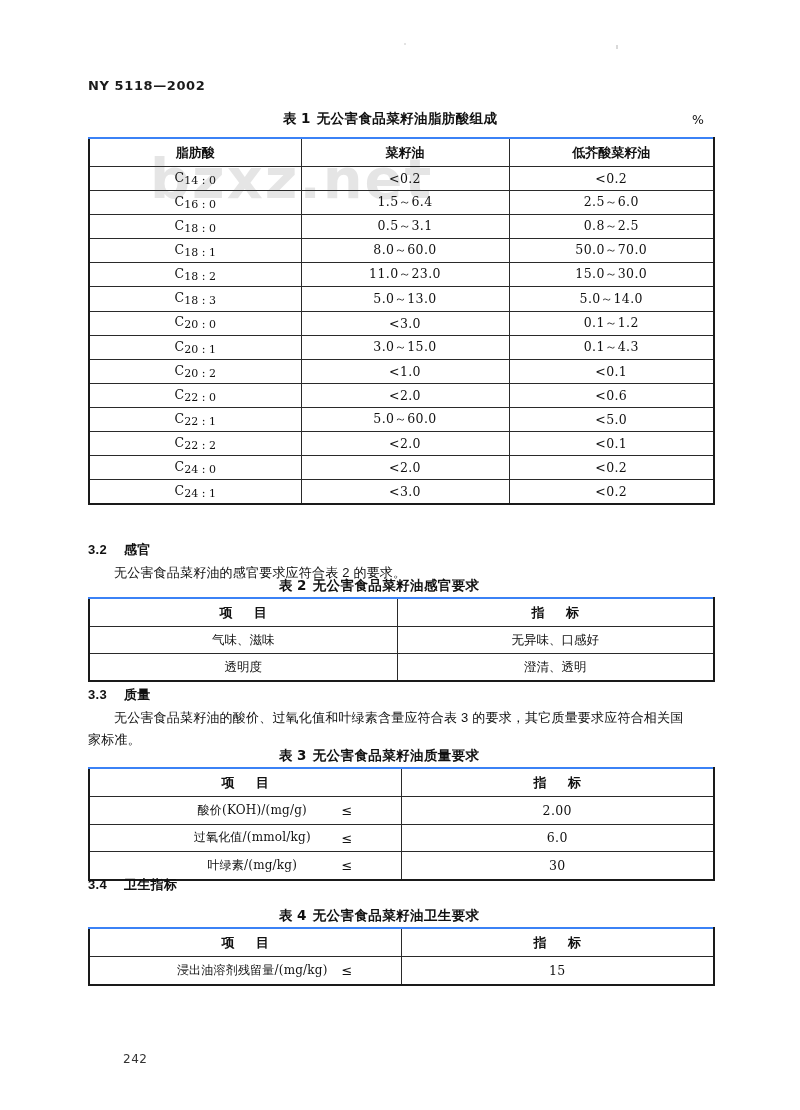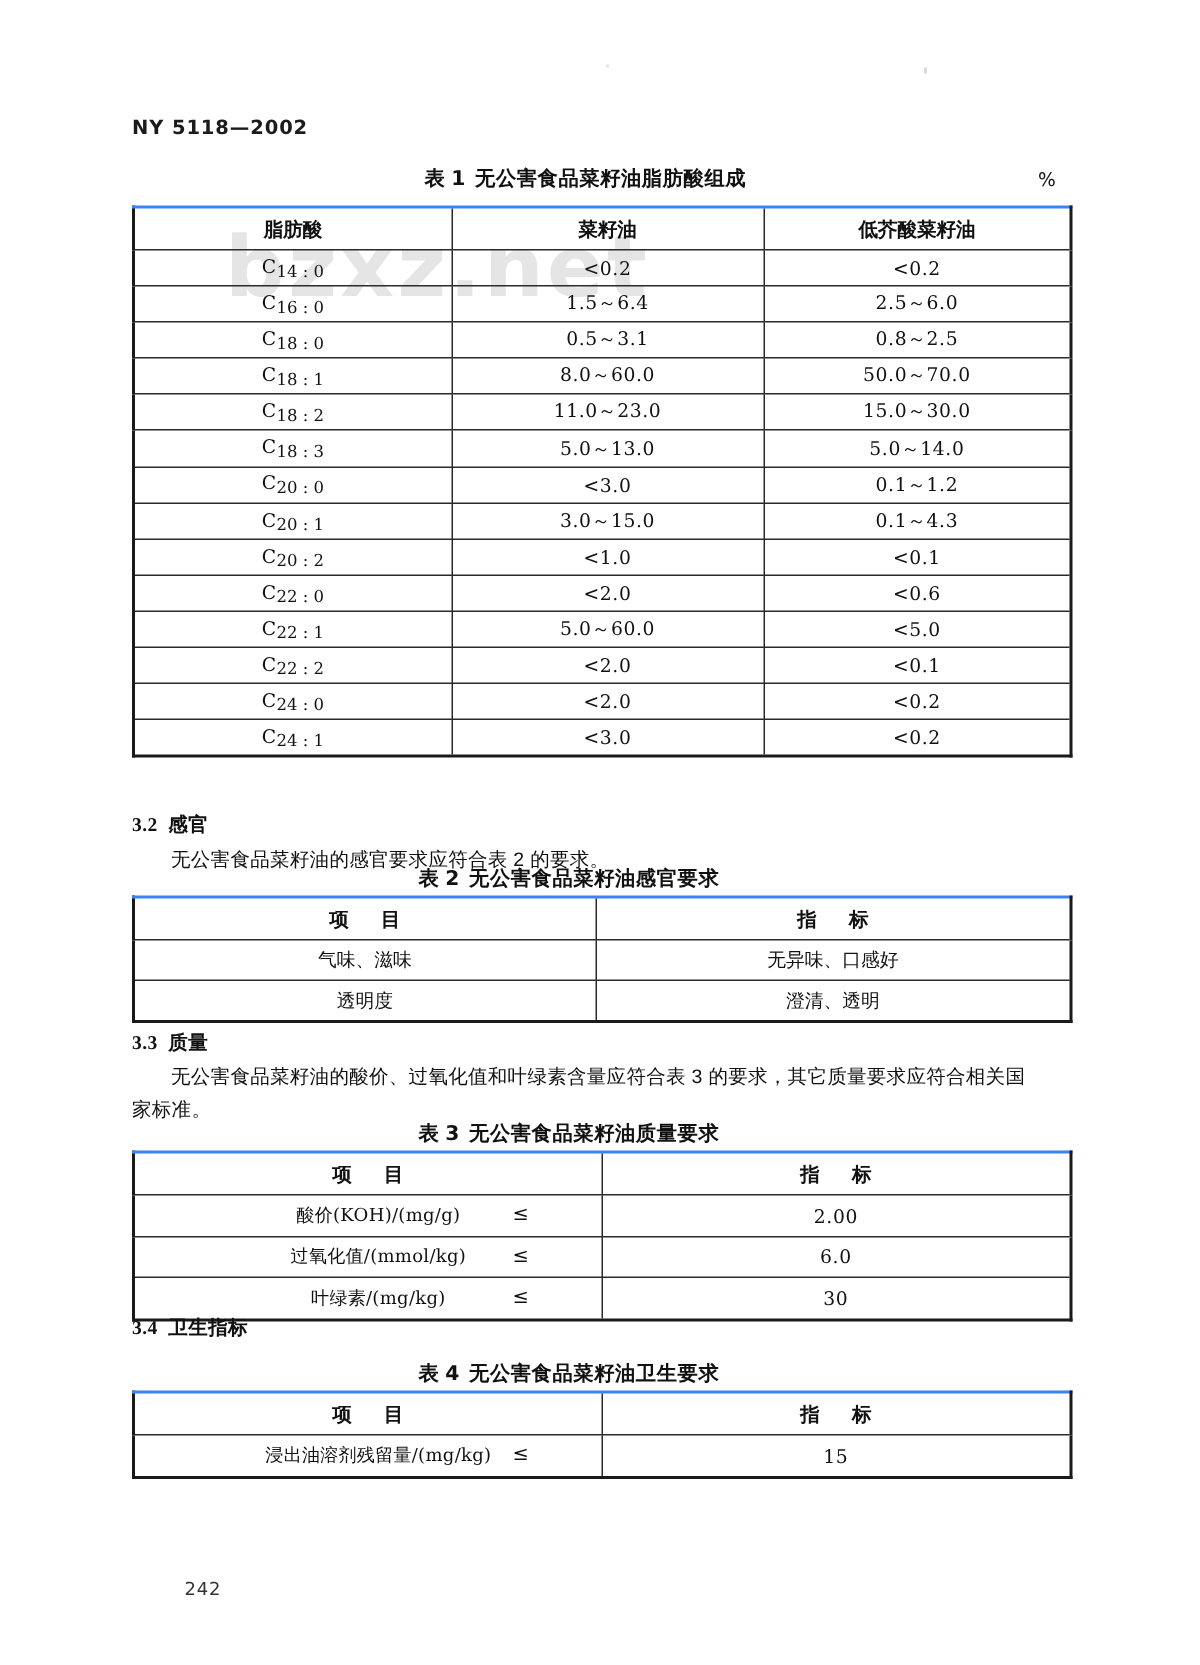--- a/index.html
+++ b/index.html
@@ -75,22 +75,22 @@
   
   .sect-head {
     position: absolute;
     font-size: 13px;
     font-weight: bold;
     color: #111;
     white-space: nowrap;
     letter-spacing: 0.3px;
   }
   .sect-head .sn {
-    font-family: Liberation Serif, serif;
-    margin-right: 7px;
+    font-family: Liberation Sans, sans-serif;
+    margin-right: 17px;
     font-weight: bold;
   }
   .body-text {
     position: absolute;
     font-size: 13px;
     color: #111;
     line-height: 22px;
     letter-spacing: 0.2px;
   }
 

